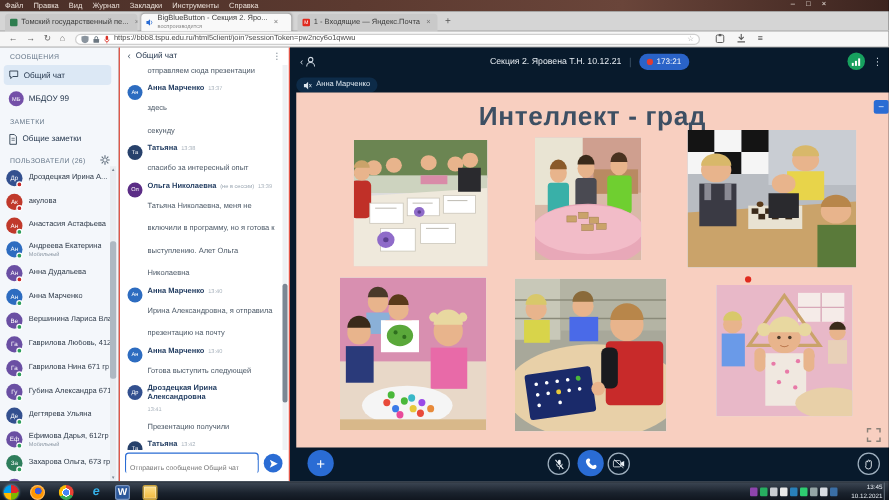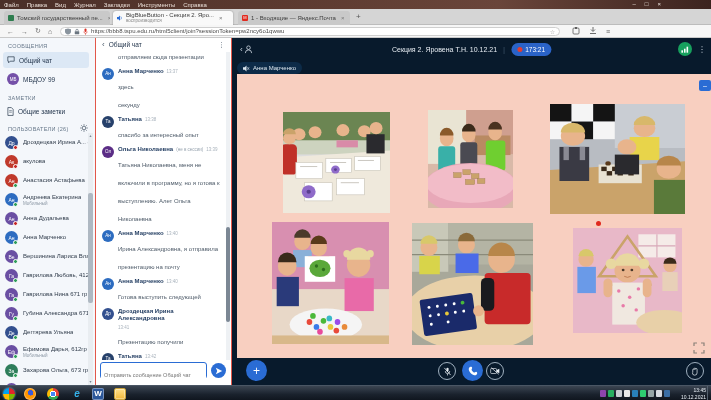--- a/index.html
+++ b/index.html
@@ -465,20 +465,21 @@
 
   <div id="talker">
     <svg class="svgi" width="7" height="7" viewBox="0 0 8 8">
         <polygon points="0,2.5 2,2.5 4,0.5 4,7.5 2,5.5 0,5.5" fill="#dce6ee"></polygon>
         <path d="M5 2.5 L7 5.5 M7 2.5 L5 5.5" stroke="#dce6ee" stroke-width="0.7"></path>
       </svg>
     <span>Анна Марченко</span>
   </div>
 
   <div id="slide">
+    <div id="slidetitle">Интеллект - град</div>
 
     <div class="photo" style="left:46px;top:38px;width:107px;height:101px" aria-label="дети рисуют за столами">
       <svg viewBox="0 0 100 100" preserveAspectRatio="none">
         <rect width="100" height="30" fill="#6b8552"></rect>
           <rect y="28" width="100" height="14" fill="#cdd3bf"></rect>
         <circle cx="15" cy="22" r="6" fill="#e8b48c"></circle>
           <circle cx="30" cy="20" r="6" fill="#e8b48c"></circle>
           <circle cx="56" cy="18" r="6" fill="#e8b48c"></circle>
           <circle cx="76" cy="19" r="6" fill="#e8b48c"></circle>
         <rect x="50" y="28" width="20" height="7" fill="#d98ba8"></rect>

